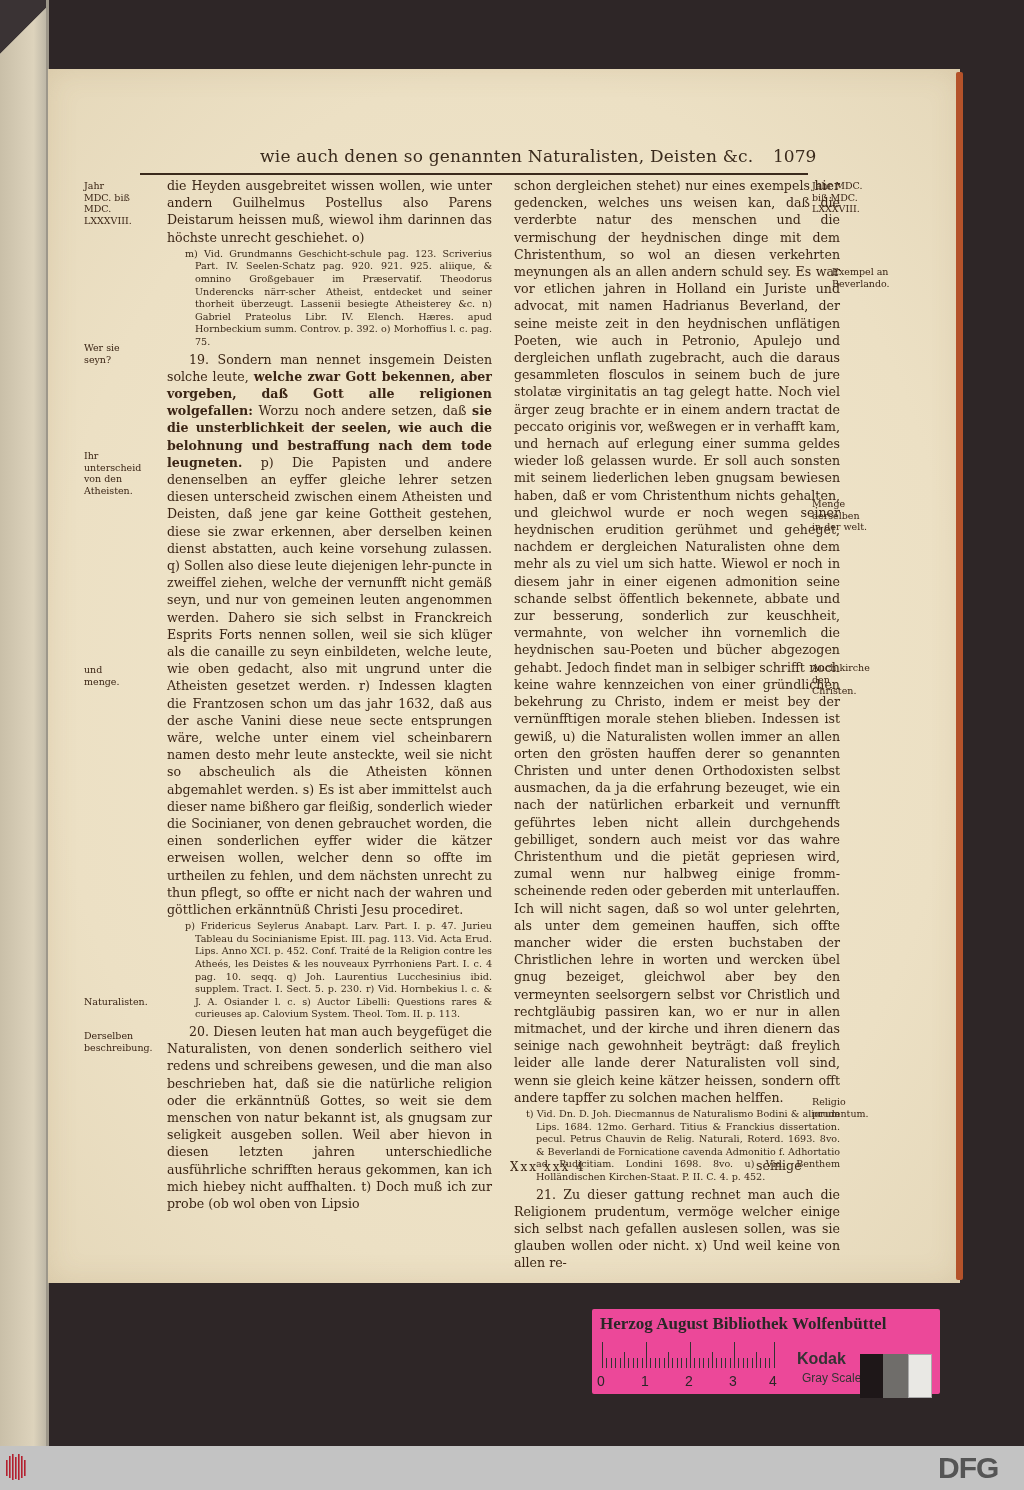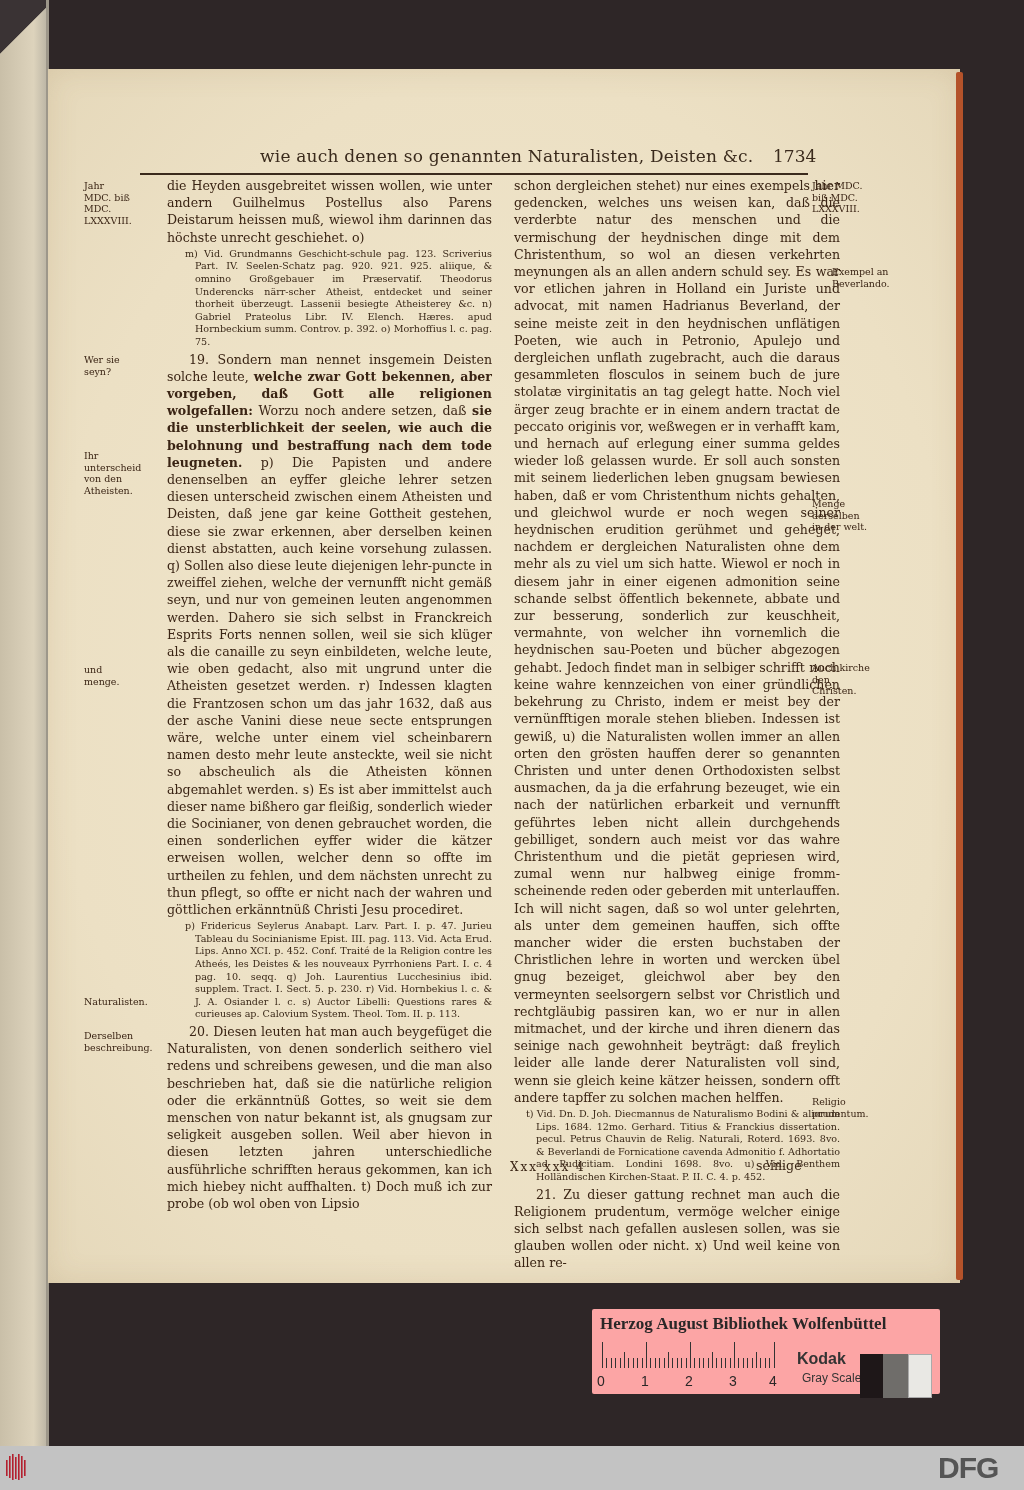--- a/index.html
+++ b/index.html
@@ -26,21 +26,21 @@
   .col .fn-r { padding-left:22px; }
   .col strong { font-weight:bold; }
 
   .marg { position:absolute; font-size:9.5px; line-height:11.5px; color:#3a2414; }
   .marg-l { left:84px; width:50px; }
   .marg-r { left:812px; width:58px; }
 
   .signature { position:absolute; left:510px; top:1160px; font-size:12px; color:#3a2414; letter-spacing:2px; }
   .catchword { position:absolute; left:756px; top:1158px; font-size:12.6px; color:#3a2414; }
 
-  .ruler-card { position:absolute; left:592px; top:1309px; width:348px; height:85px; background:#fca5a5; border-radius:2px; }
+  .ruler-card { position:absolute; left:592px; top:1309px; width:348px; height:85px; background:#ec4899; border-radius:2px; }
   .ruler-title { position:absolute; left:8px; top:5px; font-family:"Liberation Serif", serif; font-weight:bold; font-size:17px; color:#2a2727; white-space:nowrap; }
   .ruler-scale { position:absolute; left:10px; top:39px; width:172px; height:28px; }
   .tick { position:absolute; bottom:8px; width:1px; background:#333; }
   .ruler-nums { position:absolute; left:4px; top:64px; width:190px; font-family:"Liberation Sans", sans-serif; font-size:14px; color:#2a2727; }
   .ruler-nums span { position:absolute; }
   .kodak { position:absolute; left:205px; top:41px; font-family:"Liberation Sans", sans-serif; font-weight:bold; font-size:16px; color:#333; }
   .kodak-sub { position:absolute; left:210px; top:62px; font-family:"Liberation Sans", sans-serif; font-size:12px; color:#333; }
   .swatch { position:absolute; top:45px; height:44px; }
 
   .footer { position:absolute; left:0; top:1446px; width:1024px; height:44px; background:#c3c3c3; }
@@ -53,25 +53,25 @@
 
 <div class="bg-dark"></div>
 <div class="left-page"></div>
 <div class="left-fold-top"></div>
 <div class="gutter"></div>
 
 <div class="page"></div>
 <div class="page-edge"></div>
 
 <div class="running-head">wie auch denen so genannten Naturalisten, Deisten &amp;c.</div>
-<div class="page-number">1734</div>
+<div class="page-number">1079</div>
 <div class="head-rule"></div>
 
 <div class="marg marg-l" style="top:180px;">Jahr MDC. biß MDC. LXXXVIII.</div>
-<div class="marg marg-l" style="top:354px;">Wer sie seyn?</div>
+<div class="marg marg-l" style="top:342px;">Wer sie seyn?</div>
 <div class="marg marg-l" style="top:450px;">Ihr unterscheid von den Atheisten.</div>
 <div class="marg marg-l" style="top:664px;">und menge.</div>
 <div class="marg marg-l" style="top:996px;">Naturalisten.</div>
 <div class="marg marg-l" style="top:1030px;">Derselben beschreibung.</div>
 
 <div class="marg marg-r" style="top:180px;">Jahr MDC. biß MDC. LXXXVIII.</div>
 <div class="marg marg-r" style="top:266px;margin-left:20px;">Exempel an Beverlando.</div>
 <div class="marg marg-r" style="top:498px;">Menge derselben in der welt.</div>
 <div class="marg marg-r" style="top:662px;">Auch kirche den Christen.</div>
 <div class="marg marg-r" style="top:1096px;">Religio prudentum.</div>

